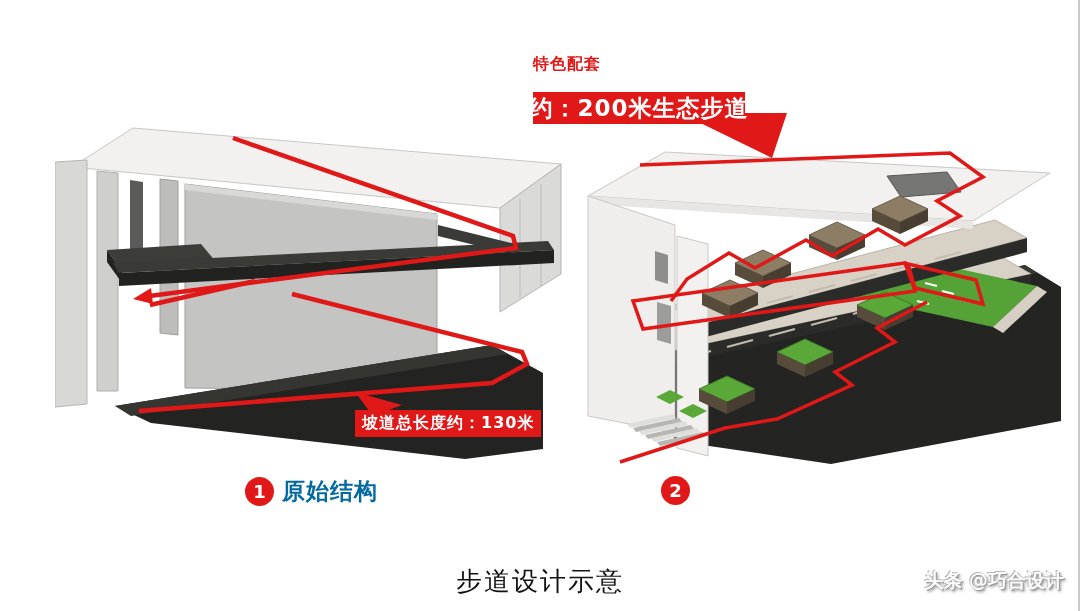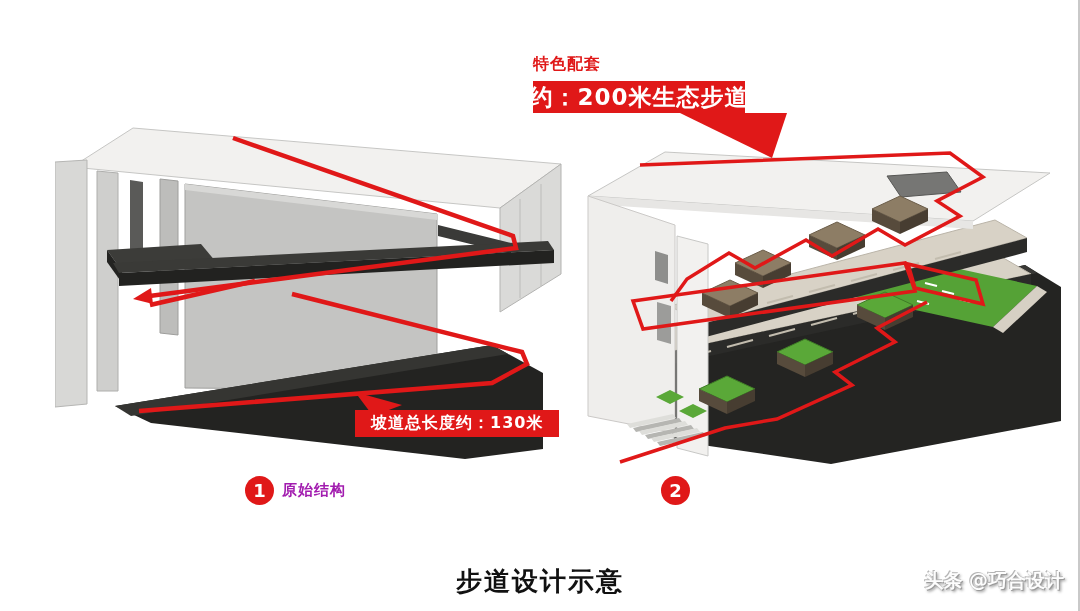--- a/index.html
+++ b/index.html
@@ -17,43 +17,43 @@
   .feature-label {
     left:533px; top:54px;
     color:#e01818; font-size:16px; font-weight:bold; letter-spacing:1px;
   }
   .banner {
     background:#e01818; color:#ffffff; font-weight:bold;
     display:flex; align-items:center; justify-content:center;
     white-space:nowrap;
   }
   .banner-trail {
-    left:533px; top:81px; width:212px; height:32px;
+    left:533px; top:92px; width:212px; height:32px;
     font-size:23px; letter-spacing:1px; z-index:5;
   }
   .banner-ramp {
-    left:355px; top:410px; height:27px; padding:0 16px;
+    left:355px; top:410px; height:27px; padding:0 7px;
     font-size:16px; letter-spacing:1px; z-index:5;
   }
 
   
   .caption { top:476px; display:flex; align-items:center; gap:8px; }
   .caption-1 { left:245px; }
   .caption-2 { left:661px; }
   .num-circle {
     width:29px; height:29px; border-radius:50%;
     background:#e01818; color:#fff;
     font-size:18px; font-weight:bold;
     display:flex; align-items:center; justify-content:center;
   }
-  .caption-label { color:#a21caf; font-size:15px; font-weight:bold; letter-spacing:1px; }
+  .caption-label { color:#0369a1; font-size:23px; font-weight:bold; letter-spacing:1px; }
 
   .page-title {
     left:50%; transform:translateX(-50%); top:564px;
-    color:#111; font-size:26px; font-weight:bold; letter-spacing:2px;
+    color:#111; font-size:26px; font-weight:normal; letter-spacing:2px;
     white-space:nowrap;
   }
   .watermark {
     right:16px; top:568px;
     font-size:19px; font-weight:bold; white-space:nowrap;
     color:#fdfdfd;
     text-shadow:-1px -1px 0 #b5b5b5, 1px 1px 0 #9a9a9a, 2px 2px 3px #8a8a8a;
   }
   svg { display:block; }
 </style>

